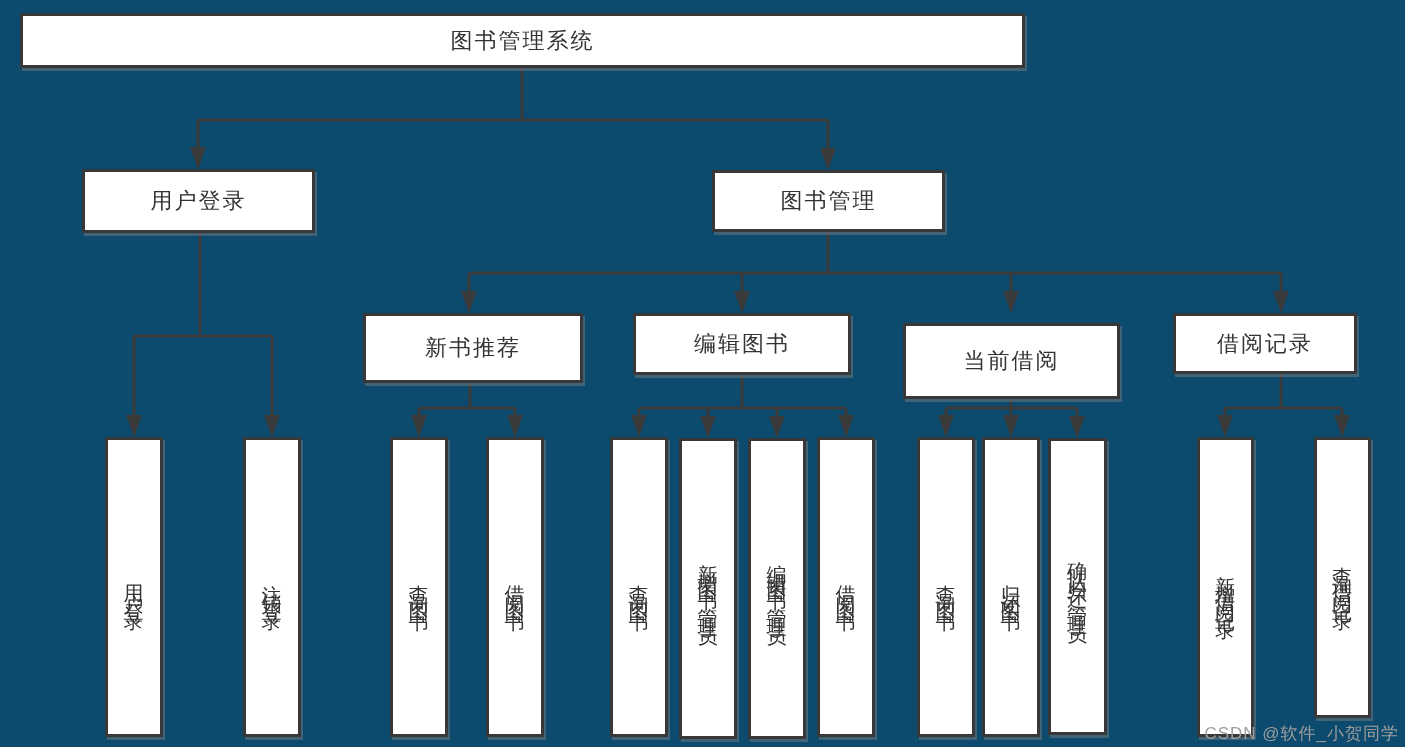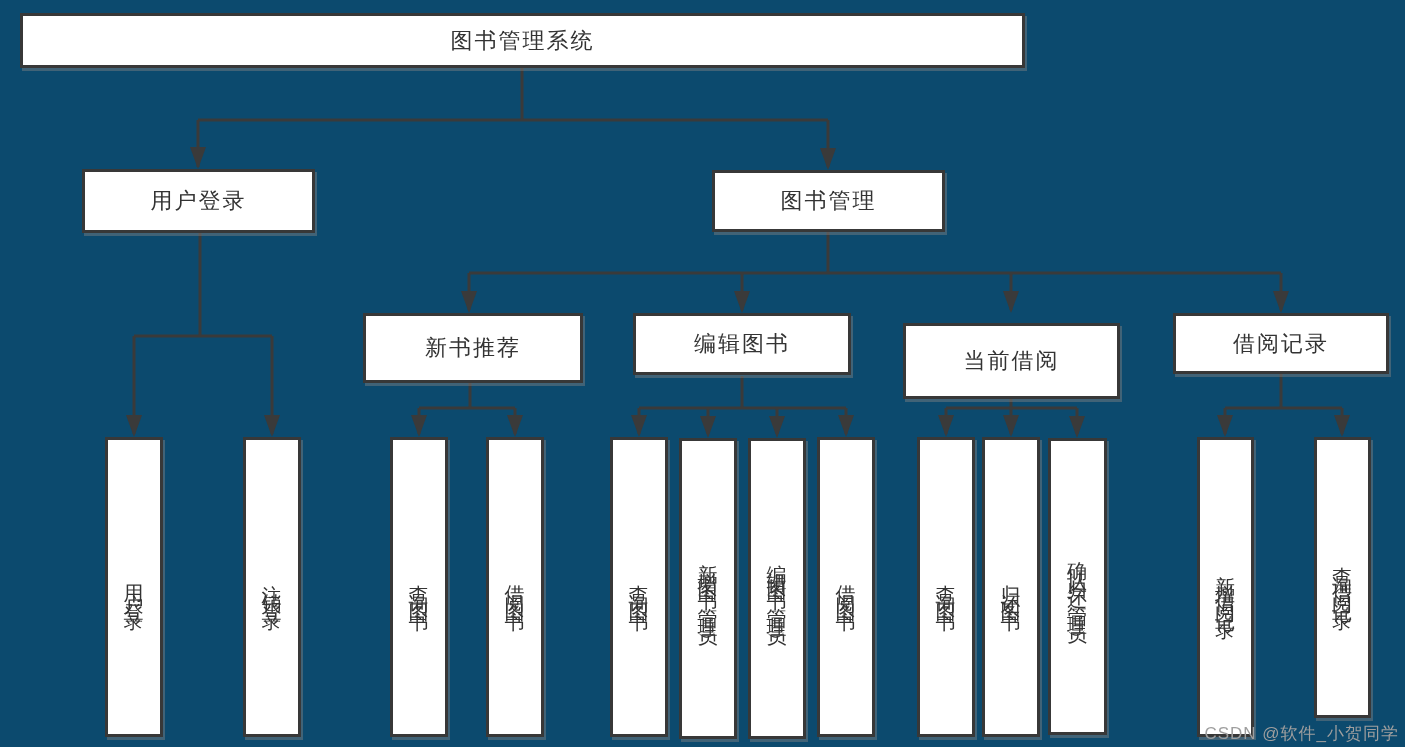--- a/index.html
+++ b/index.html
@@ -103,21 +103,21 @@
 
   <div class="hnode" style="left:363px;top:313px;width:220px;height:70px">
     <span class="hlabel">新书推荐</span>
   </div>
   <div class="hnode" style="left:633px;top:313px;width:218px;height:62px">
     <span class="hlabel">编辑图书</span>
   </div>
   <div class="hnode" style="left:903px;top:323px;width:217px;height:76px">
     <span class="hlabel">当前借阅</span>
   </div>
-  <div class="hnode" style="left:1173px;top:313px;width:216px;height:61px">
+  <div class="hnode" style="left:1173px;top:313px;width:184px;height:61px">
     <span class="hlabel">借阅记录</span>
   </div>
 
   <div class="vnode" style="left:105px;top:437px;width:58px;height:300px">
     <span class="vlabel">用户登录</span>
   </div>
   <div class="vnode" style="left:243px;top:437px;width:58px;height:300px">
     <span class="vlabel">注销登录</span>
   </div>
 

